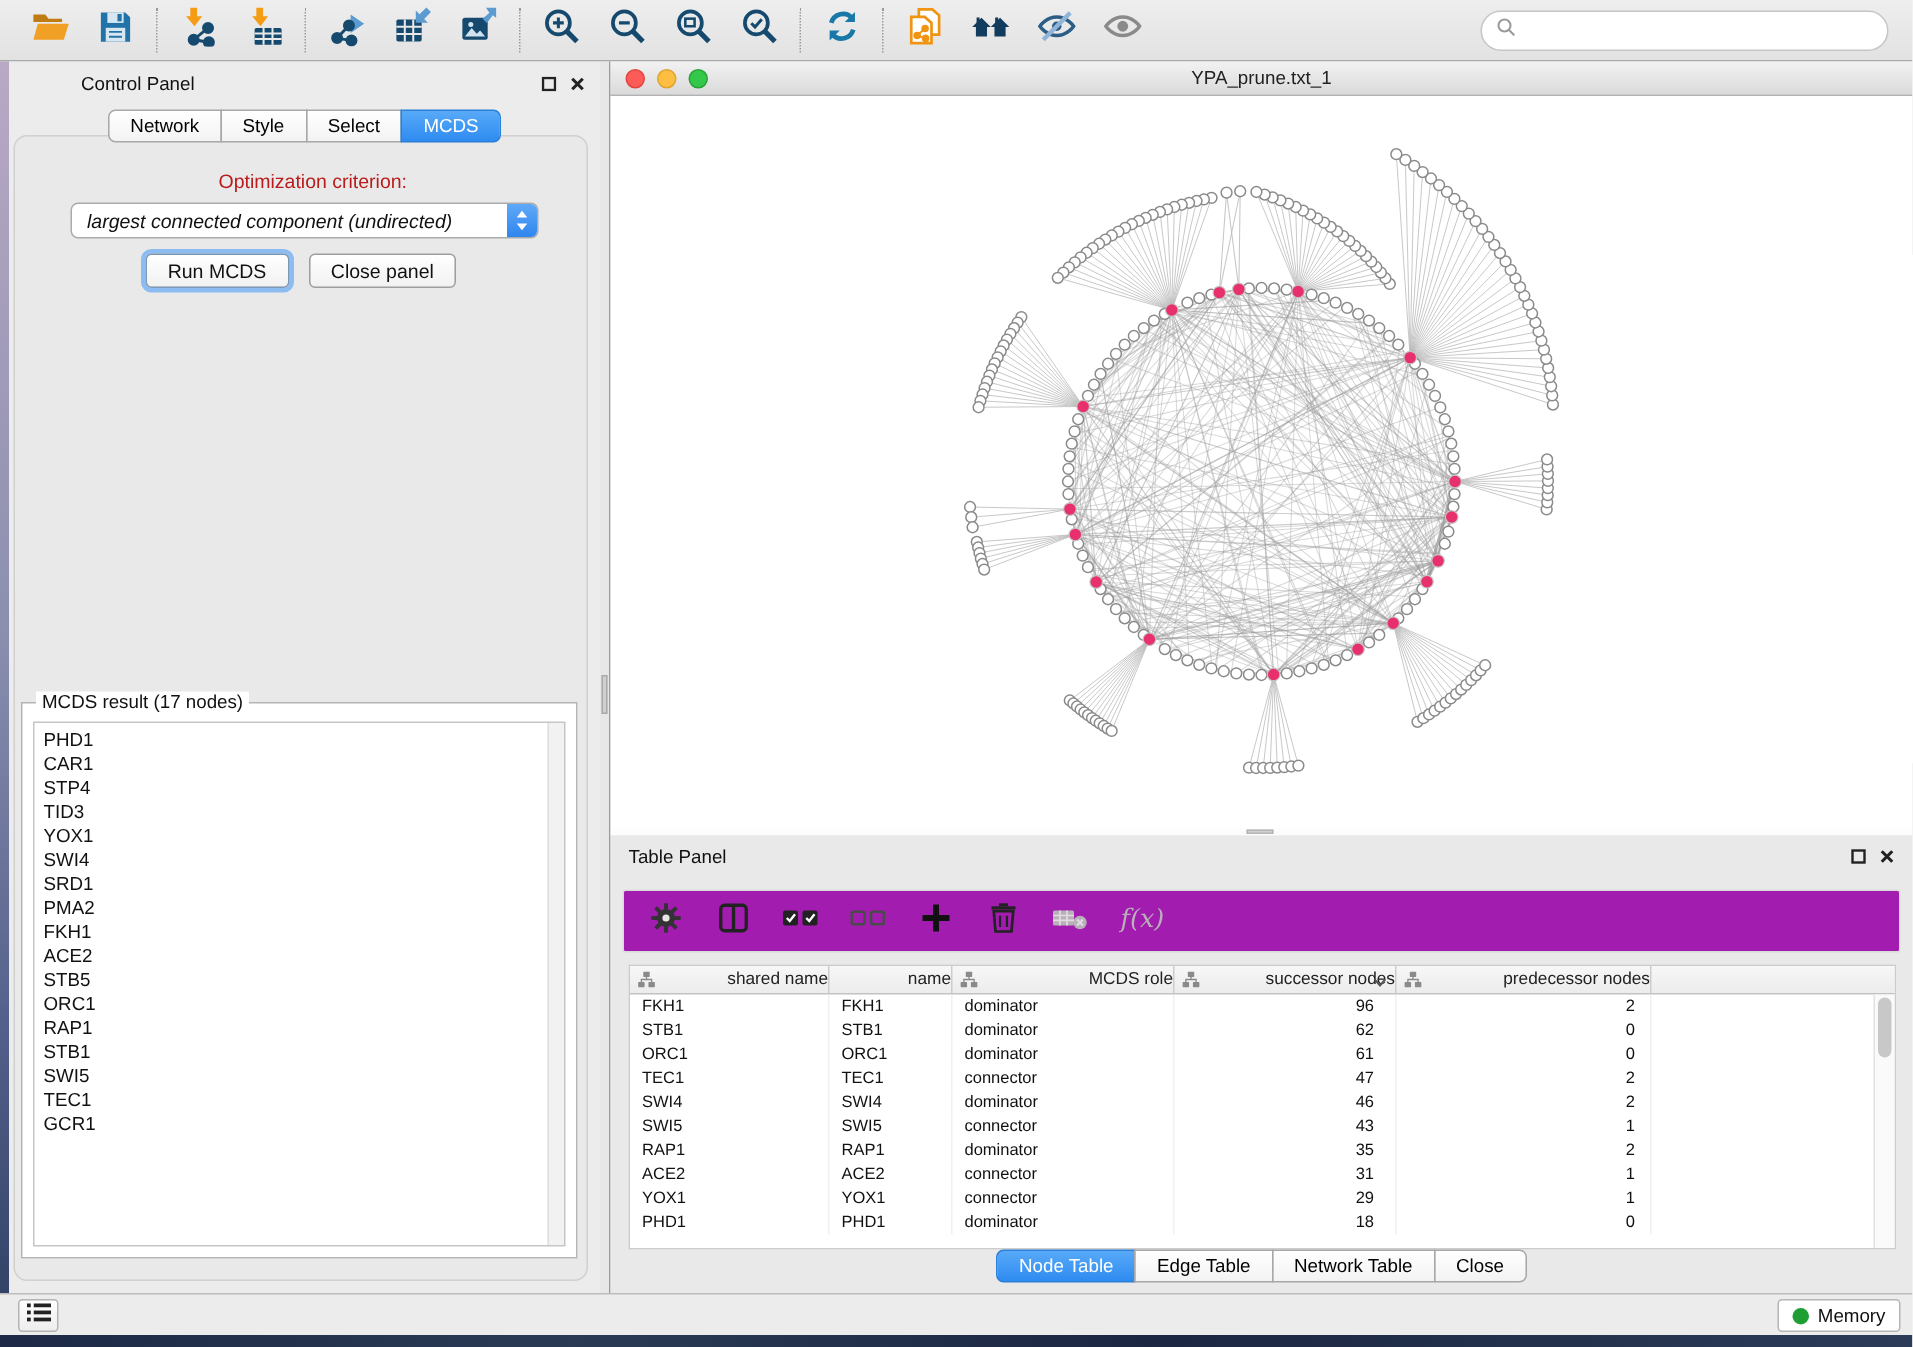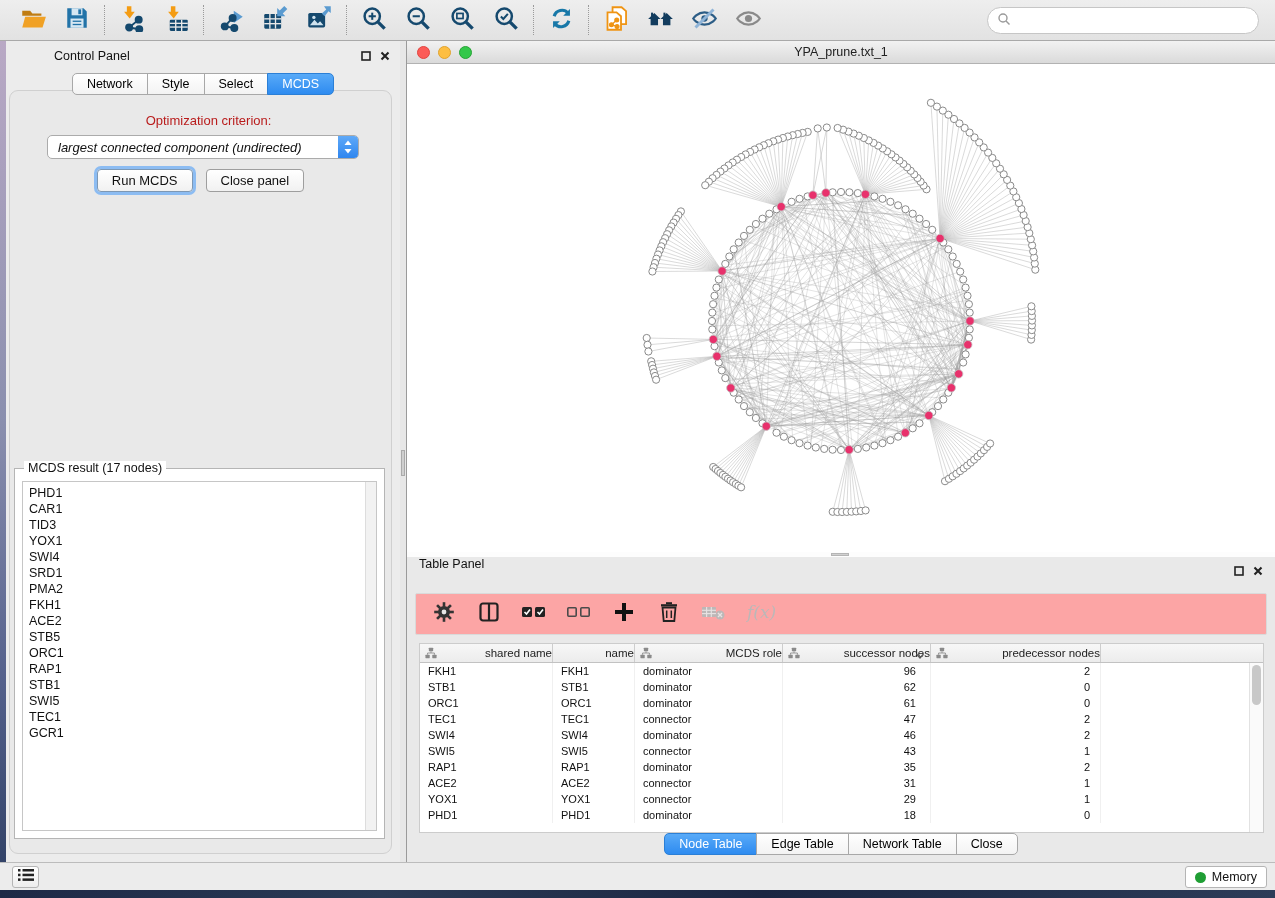--- a/index.html
+++ b/index.html
@@ -71,22 +71,22 @@
   .light { width:13px; height:13px; border-radius:50%; }
   .light.red { background:#fc5b57; border:1px solid #e2453f; }
   .light.yellow { background:#fdbe41; border:1px solid #e0a32e; }
   .light.green { background:#34c84a; border:1px solid #27a336; }
   .net-title { position:absolute; left:0; right:0; top:0; height:23px; text-align:center;
     font-size:12.5px; line-height:23px; color:#222; }
   .net-canvas { position:absolute; left:0; top:23px; right:0; bottom:0; background:#fff; }
 
   
   .table-panel { position:absolute; left:407px; top:557px; width:868px; height:305px; background:#e9e9e9; }
-  .tp-header { position:absolute; left:0; top:0; right:0; height:28px; display:flex; padding:0 12px;gap:20px; }
-  .tp-toolbar { position:absolute; left:8px; right:8px; top:36px; height:42px; background:#fca5a5;
+  .tp-header { position:absolute; left:0; top:0; right:0; height:28px; display:flex; align-items:center; padding:0 12px;gap:20px; }
+  .tp-toolbar { position:absolute; left:8px; right:8px; top:36px; height:42px; background:#a21caf;
     border:1px solid #dadada; border-radius:2px; display:flex; align-items:center; gap:17px; padding-left:14px; }
   .tt-btn { display:flex; align-items:center; justify-content:center; min-width:28px; height:32px; }
   .tt-btn.disabled { opacity:.95; }
 
   .tbl { position:absolute; left:12px; top:86px; width:845px; height:190px; background:#fff; border:1px solid #ccc; }
   .tbl-head { display:flex; height:19px; background:linear-gradient(#f7f7f7,#ececec); border-bottom:1px solid #c2c2c2; }
   .th { position:relative; display:flex; align-items:center; justify-content:flex-end;
     font-size:11.5px; color:#222; border-right:1px solid #cdcdcd; }
   .th .tree-ico { position:absolute; left:5px; top:3px; }
   .th .sort-ico { position:absolute; right:5px; top:6px; }
@@ -331,20 +331,21 @@
       <div class="btn-row">
         <button class="btn focus">Run MCDS</button>
         <button class="btn">Close panel</button>
       </div>
       <div class="result-box">
         <span class="result-legend">MCDS result (17 nodes)</span>
         <div class="result-inner">
           <div class="result-list" id="mcds-list">
               <div class="result-item">PHD1</div>
               <div class="result-item">CAR1</div>
+              <div class="result-item">STP4</div>
               <div class="result-item">TID3</div>
               <div class="result-item">YOX1</div>
               <div class="result-item">SWI4</div>
               <div class="result-item">SRD1</div>
               <div class="result-item">PMA2</div>
               <div class="result-item">FKH1</div>
               <div class="result-item">ACE2</div>
               <div class="result-item">STB5</div>
               <div class="result-item">ORC1</div>
               <div class="result-item">RAP1</div>

